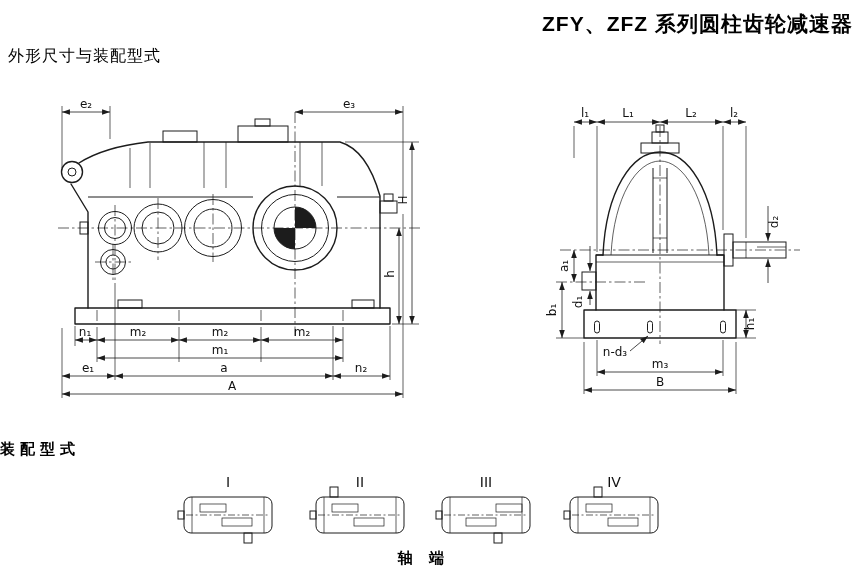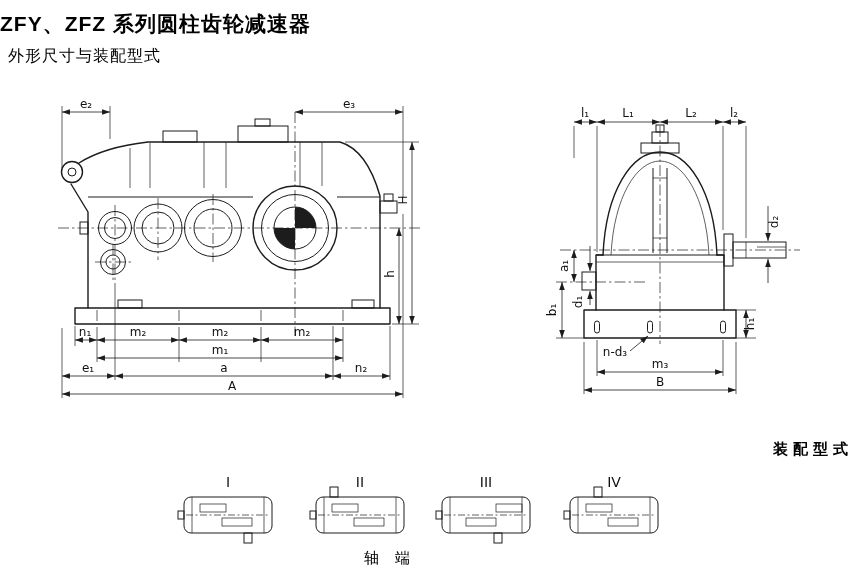--- a/index.html
+++ b/index.html
@@ -1,24 +1,24 @@
 <!DOCTYPE html>
 <html><head>
 <meta charset="utf-8">
 <style>
   html,body{margin:0;padding:0}
   body{
     width:853px;height:580px;background:#ffffff;position:relative;overflow:hidden;
     font-family:"Liberation Sans",sans-serif;color:#000;
   }
   .abs{position:absolute}
-  #page-title{top:10px;left:0;width:853px;text-align:left;font-size:21px;font-weight:bold;letter-spacing:1px}
+  #page-title{top:10px;left:0;width:853px;text-align:right;font-size:21px;font-weight:bold;letter-spacing:1px}
   #section-title{top:46px;left:8px;font-size:16px;font-weight:normal;letter-spacing:1px}
-  #asm-title{top:440px;left:0;width:853px;text-align:right;font-size:15px;font-weight:bold;letter-spacing:5px}
-  #footer-label{top:549px;left:330px;width:120px;text-align:center;font-size:15px;font-weight:normal;letter-spacing:6px}
+  #asm-title{top:440px;left:0;width:853px;text-align:left;font-size:15px;font-weight:bold;letter-spacing:5px}
+  #footer-label{top:549px;left:330px;width:120px;text-align:right;font-size:15px;font-weight:bold;letter-spacing:6px}
 
   svg{position:absolute;top:0;left:0}
   .ol{fill:none;stroke:#1c1c1c;stroke-width:1.4;stroke-linejoin:round;stroke-linecap:round}
   .ml{fill:none;stroke:#1c1c1c;stroke-width:1}
   .tl{fill:none;stroke:#1c1c1c;stroke-width:0.7}
   .cl{fill:none;stroke:#1c1c1c;stroke-width:0.7;stroke-dasharray:11 3 2.5 3}
   .cl2{fill:none;stroke:#1c1c1c;stroke-width:0.7;stroke-dasharray:7 2.5 2 2.5}
   .dl{fill:none;stroke:#1c1c1c;stroke-width:0.8}
   .dt{font-family:"DejaVu Sans",sans-serif;font-size:12px;fill:#111;text-anchor:middle}
   .al{font-family:"DejaVu Sans",sans-serif;font-size:14px;fill:#111;text-anchor:middle}

